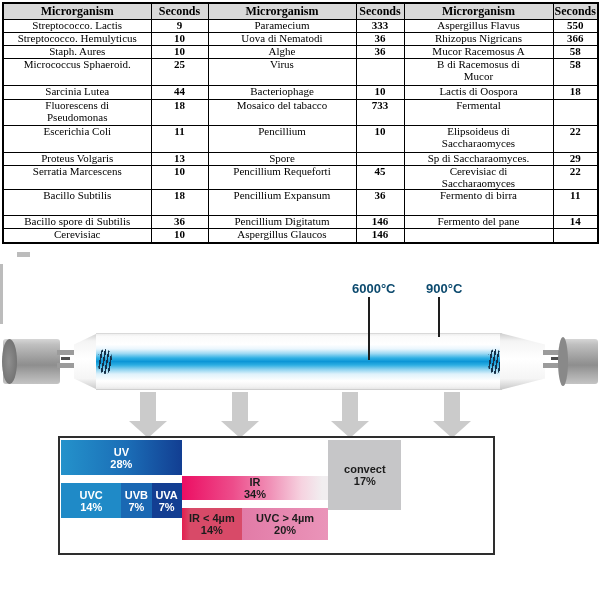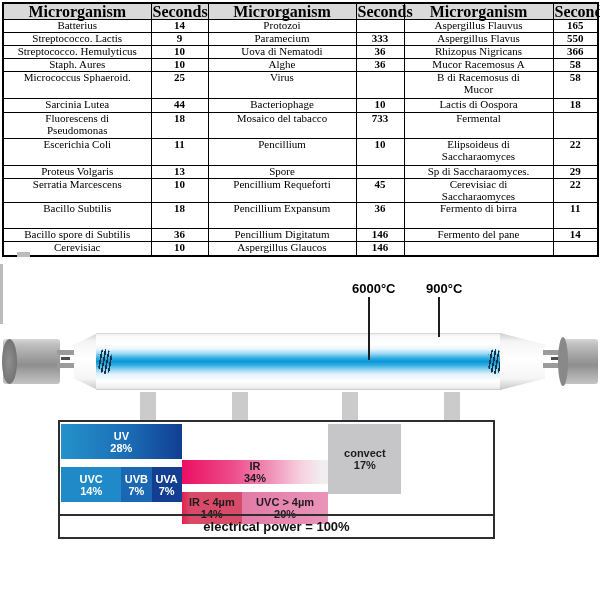--- a/index.html
+++ b/index.html
@@ -3,21 +3,21 @@
 <meta charset="utf-8">
 <style>
   html,body{margin:0;padding:0;background:#fff;}
   .stage{position:relative;width:600px;height:600px;background:#fff;overflow:hidden;
          font-family:"Liberation Sans",sans-serif;}
 
   
   table.micro{position:absolute;left:2px;top:2px;border-collapse:collapse;table-layout:fixed;
     width:595px;font-family:"Liberation Serif",serif;font-size:11px;line-height:11.5px;
     color:#000;border:2px solid #000;}
-  table.micro th{background:var(--header-bg,#d9d9d9);font-weight:bold;font-size:16px;height:15px;
+  table.micro th{background:var(--header-bg,#d9d9d9);font-weight:bold;font-size:12px;height:15px;
     border:1px solid #000;padding:0 1px;text-align:center;}
   table.micro td{border:1px solid #000;text-align:center;vertical-align:top;
     padding:0 2px;white-space:pre-line;overflow:hidden;}
   table.micro td:nth-child(even){font-weight:bold;}
 
   
   .artifact{position:absolute;background:#bcbcbc;}
   .cap{position:absolute;top:339px;height:45px;border-radius:3px;
     background:linear-gradient(180deg,#d6d6d6 0%,#c0c0c0 12%,#9b9b9b 45%,#8e8e8e 58%,#a9a9a9 78%,#c4c4c4 100%);}
   .cap-left{left:3px;width:57px;}
@@ -31,32 +31,32 @@
   .flare{position:absolute;top:333px;height:57px;
     background:linear-gradient(180deg,#cdcdcd 0%,#f4f4f4 14%,#ffffff 45%,#f5f5f5 80%,#c7c7c7 100%);}
   .flare-left{left:74px;width:24px;clip-path:polygon(0 20%,100% 0,100% 100%,0 80%);}
   .flare-right{left:500px;width:45px;clip-path:polygon(0 0,100% 20%,100% 80%,0 100%);}
   .tube{position:absolute;left:96px;top:333px;width:406px;height:57px;
     background:linear-gradient(180deg,#e9e9e9 0%,#fafafa 6%,#ffffff 20%,#eaf6fd 28%,#9ed9f3 36%,
       #2fb0e4 44%,var(--tube-blue,#0c95d6) 50%,#2bade2 56%,#8fd3f0 64%,#dff2fb 72%,#ffffff 84%,#f2f2f2 94%,#e2e2e2 100%);
     box-shadow:inset 0 1px 0 #d9d9d9, inset 0 -1px 0 #cfcfcf;}
   .coil{position:absolute;top:349px;width:14px;height:25px;border-radius:50%/38%;
     background:repeating-linear-gradient(100deg,#16324a 0px,#16324a 1.6px,rgba(22,50,74,0) 1.6px,rgba(22,50,74,0) 3.4px);}
-  .temp-label{position:absolute;font:bold 13px "Liberation Sans",sans-serif;color:#000000;}
+  .temp-label{position:absolute;font:bold 13px "Liberation Sans",sans-serif;color:#0c4a6e;}
   .temp-line{position:absolute;width:1.5px;background:#1e1e1e;}
 
   
   .arrow{position:absolute;top:392px;width:38px;height:46px;}
   .arrow .stem{position:absolute;left:11px;top:0;width:16px;height:29px;background:var(--arrow,#cbcbcb);}
   .arrow .head{position:absolute;left:0;top:29px;width:0;height:0;
     border-left:19px solid transparent;border-right:19px solid transparent;
     border-top:17px solid var(--arrow,#cbcbcb);}
 
   
-  .specbox{position:absolute;left:58px;top:420px;width:433px;height:115px;
+  .specbox{position:absolute;left:58px;top:436px;width:433px;height:115px;
     border:2px solid #2e2e2e;background:#fff;}
   .bars{position:absolute;left:1px;right:1px;top:2px;height:70px;display:flex;}
   .sec{height:100%;}
   .sec-uv{width:28%;display:flex;flex-direction:column;}
   .sec-vis{width:21%;background:linear-gradient(90deg,#2e3192 0%,#0072bc 10%,#00a79d 22%,#00a651 34%,
     #39b54a 42%,#8dc63f 50%,#d7df23 58%,#fff200 66%,#fdb913 76%,#f15a24 88%,#ed1c24 100%);
     display:flex;align-items:center;justify-content:center;}
   .sec-ir{width:34%;display:flex;flex-direction:column;}
   .sec-convect{width:17%;background:var(--convect,#c6c6c8);display:flex;align-items:center;justify-content:center;}
   .uv-top{height:50%;background:linear-gradient(90deg,#2492cb 0%,#1b6db6 55%,#123e92 100%);
@@ -97,28 +97,20 @@
         <th>Microrganism</th>
         <th>Seconds</th>
         <th>Microrganism</th>
         <th>Seconds</th>
         <th>Microrganism</th>
         <th>Seconds</th>
       </tr>
     </thead>
     <tbody>
         <tr style="height: 13px;">
-          <td>Batterius</td>
-          <td>14</td>
-          <td>Protozoi</td>
-          <td></td>
-          <td>Aspergillus Flauvus</td>
-          <td>165</td>
-        </tr>
-        <tr style="height: 13px;">
           <td>Streptococco. Lactis</td>
           <td>9</td>
           <td>Paramecium</td>
           <td>333</td>
           <td>Aspergillus Flavus</td>
           <td>550</td>
         </tr>
         <tr style="height: 13px;">
           <td>Streptococco. Hemulyticus</td>
           <td>10</td>
@@ -318,18 +310,15 @@
       </div>
 
       <div class="sec sec-convect">
         <div class="lbl dark">
           <span>convect</span>
           <span>17%</span>
         </div>
       </div>
 
     </div>
-    <div class="power">
-      <span>electrical power = 100%</span>
-    </div>
   </div>
 
 </div>
 
 </body></html>

